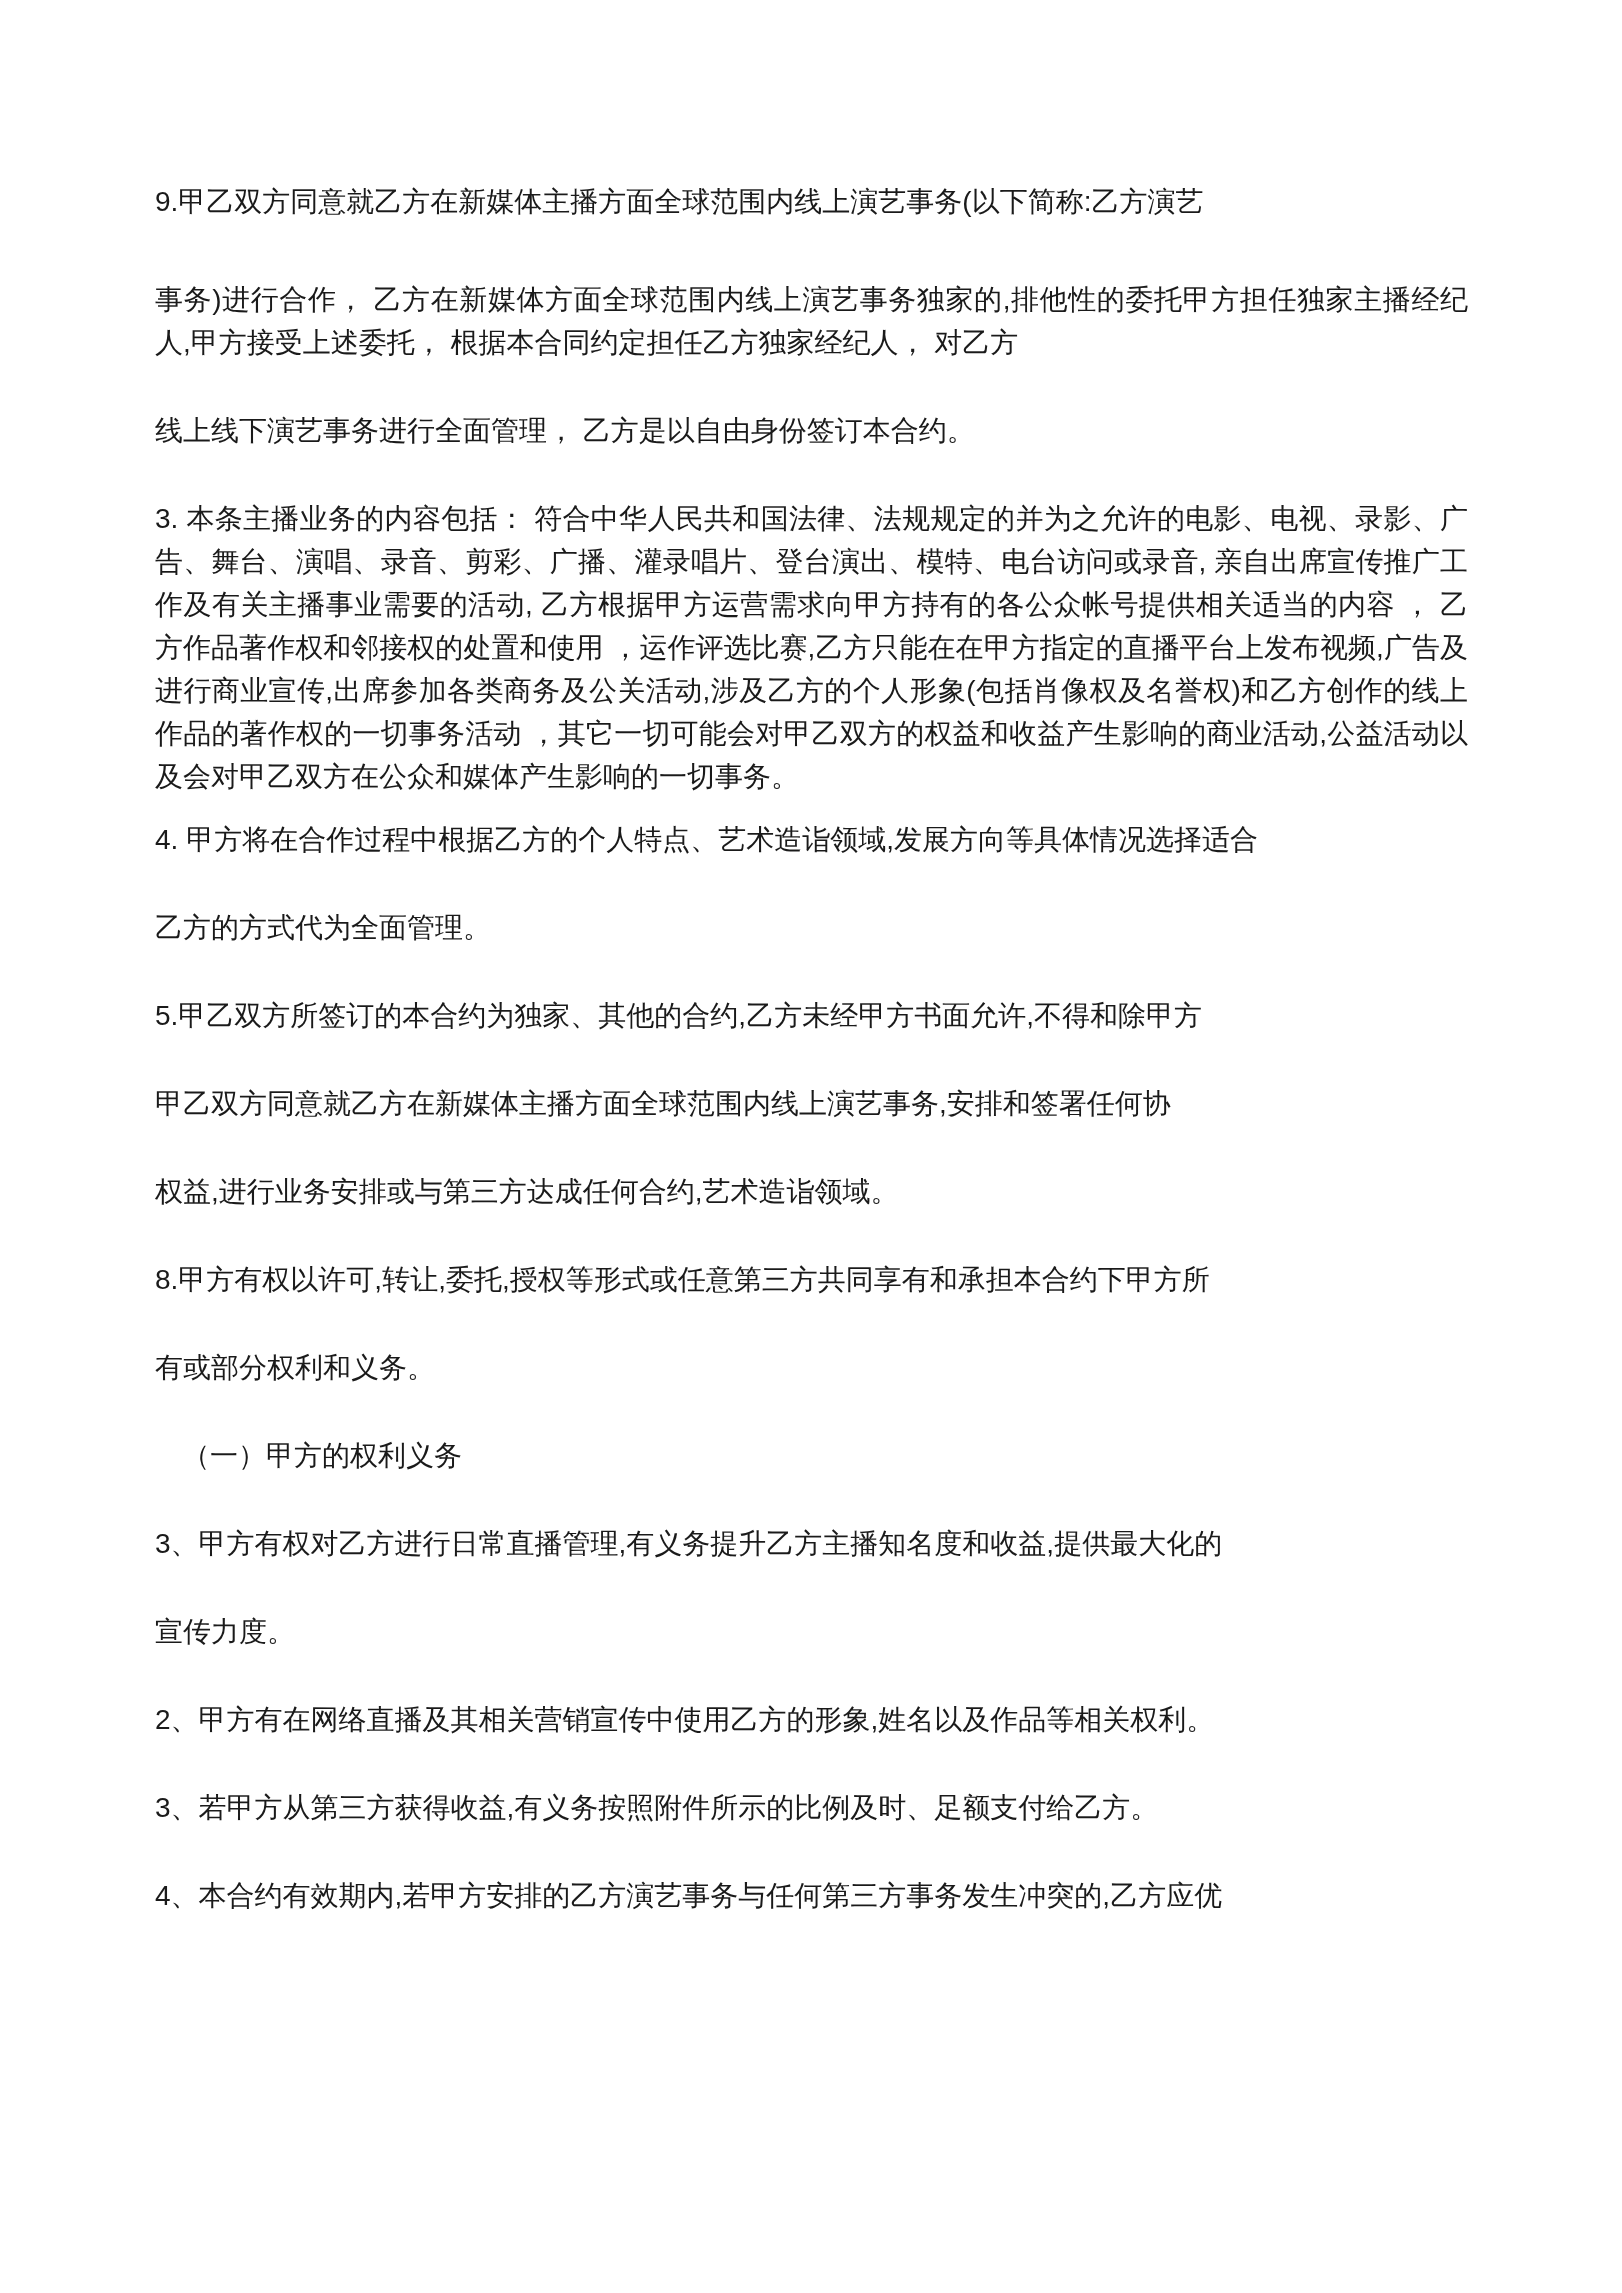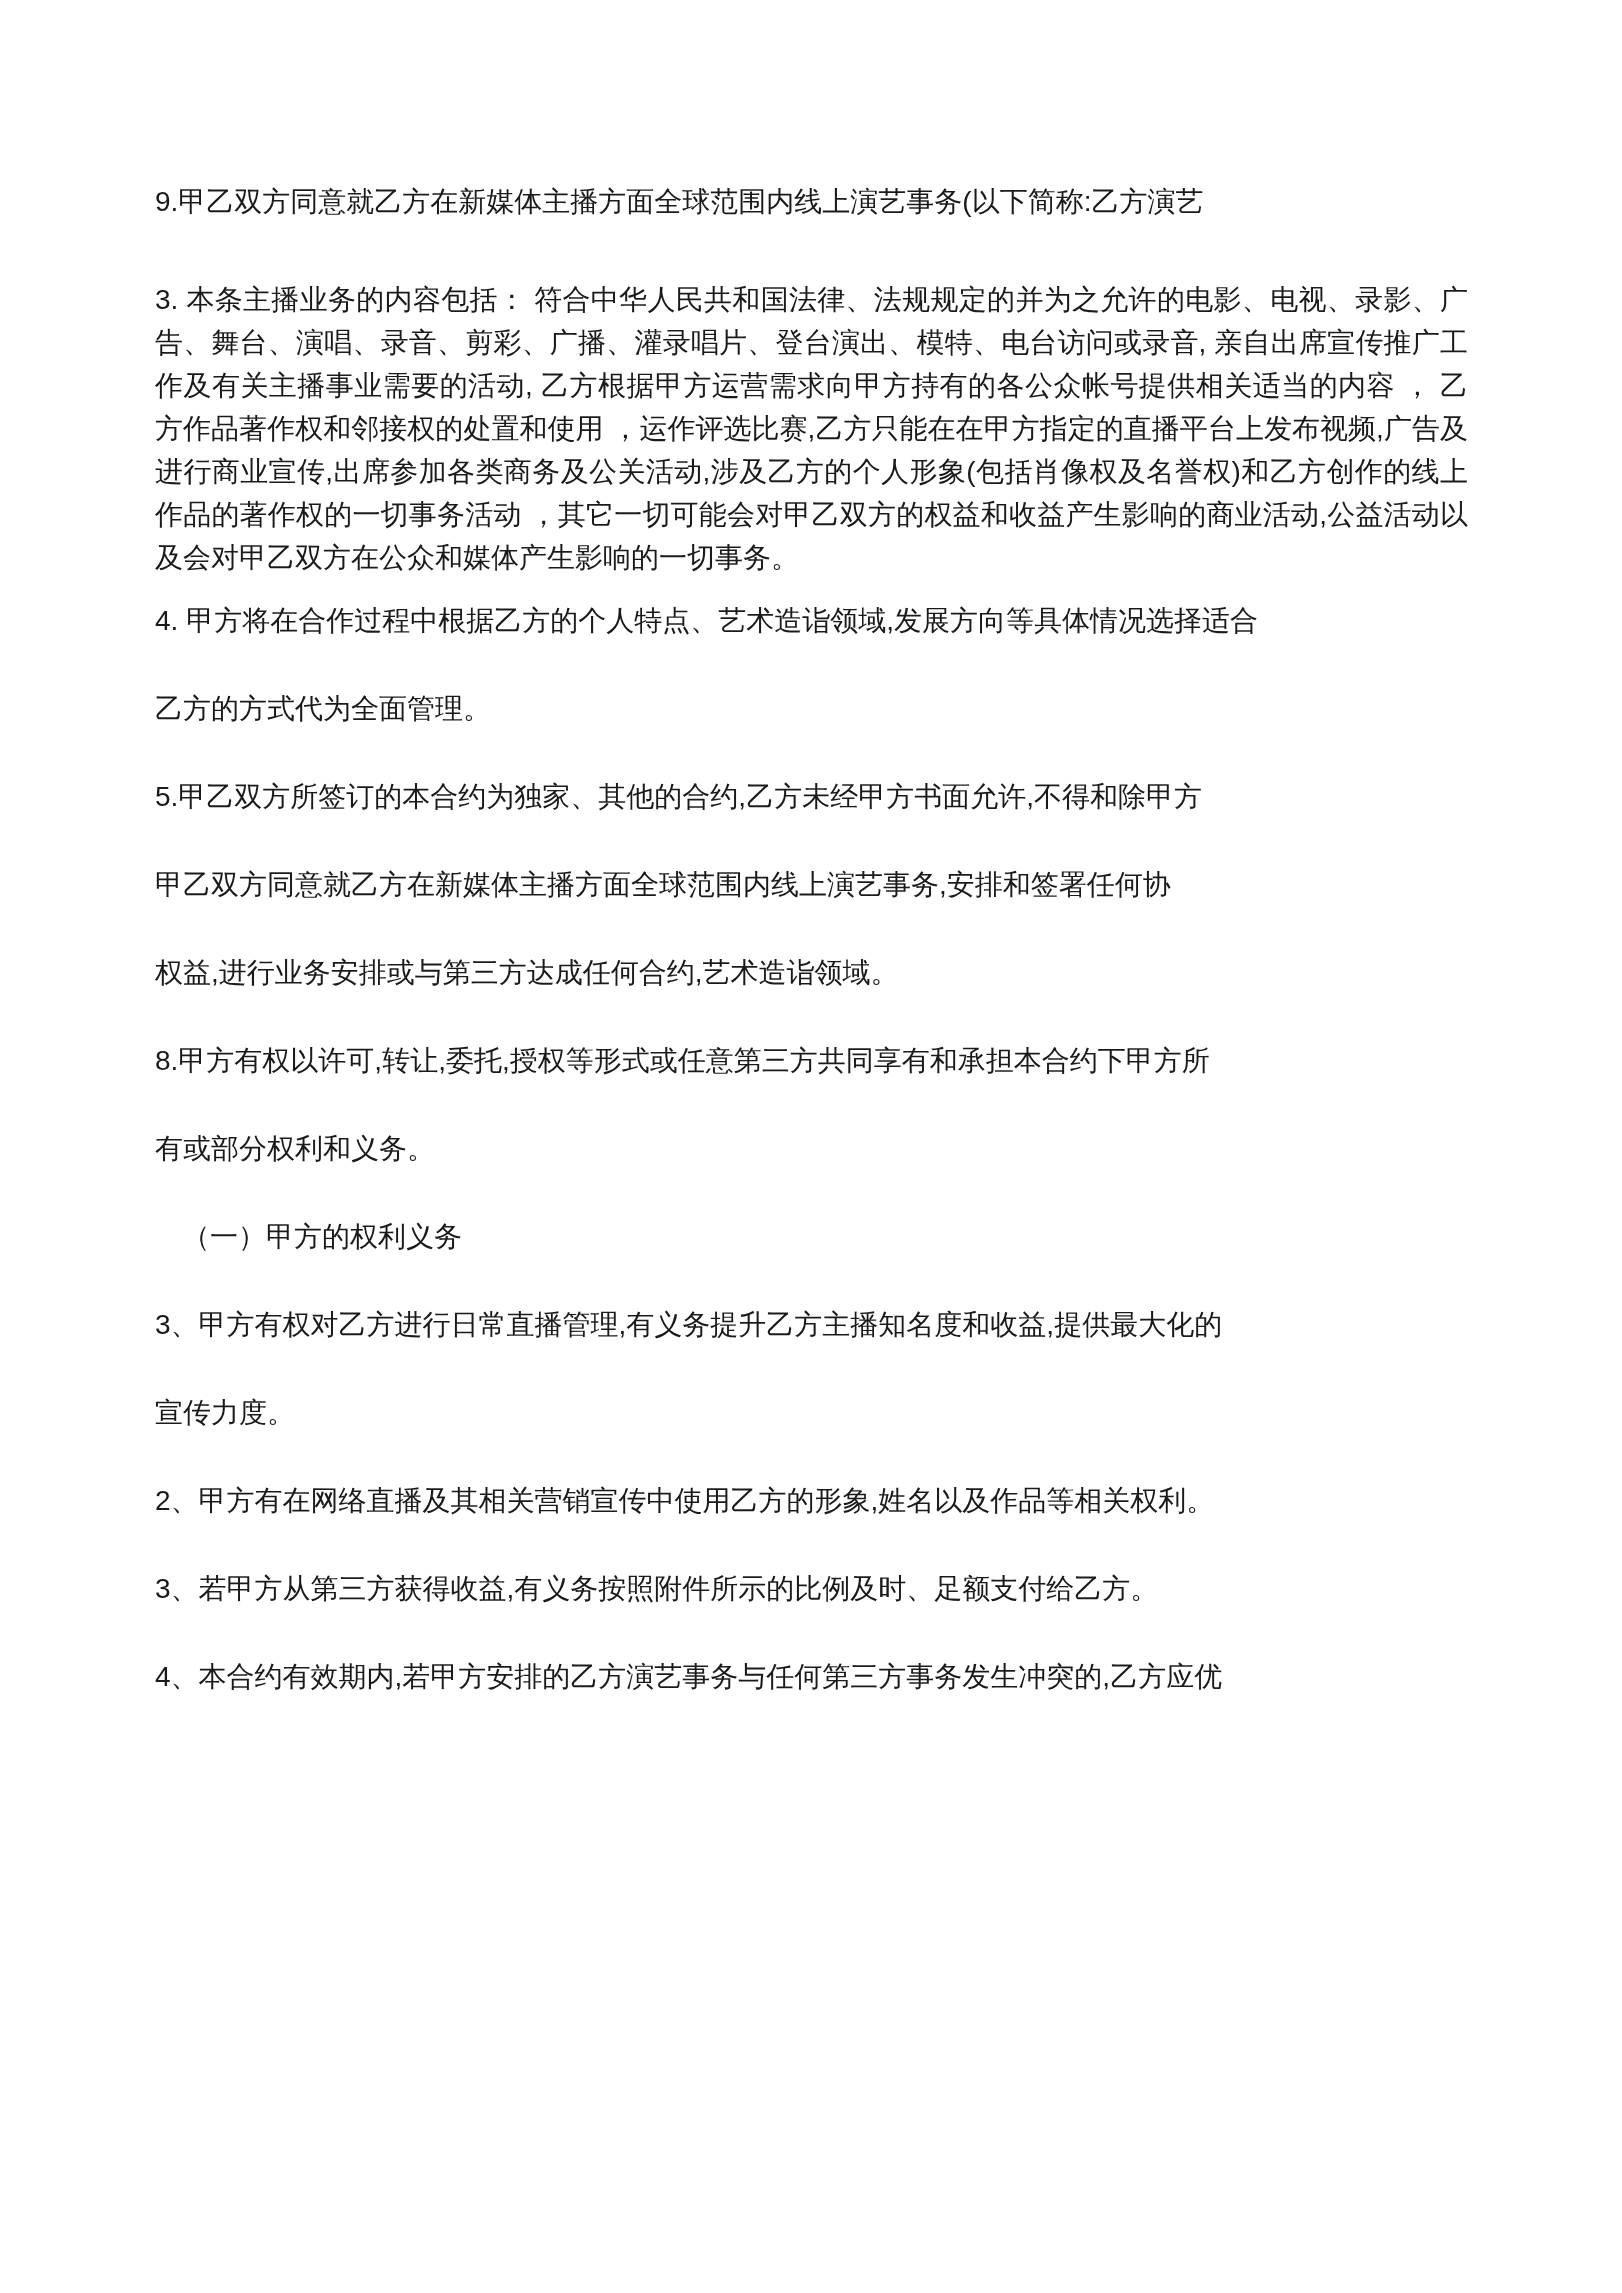--- a/index.html
+++ b/index.html
@@ -41,21 +41,23 @@
     padding-left: 27px;
   }
 </style>
 </head>
 <body>
 
 <div class="page">
 
   <p class="para p-first">9.甲乙双方同意就乙方在新媒体主播方面全球范围内线上演艺事务(以下简称:乙方演艺</p>
 
+  <p class="para">事务)进行合作， 乙方在新媒体方面全球范围内线上演艺事务独家的,排他性的委托甲方担任独家主播经纪人,甲方接受上述委托， 根据本合同约定担任乙方独家经纪人， 对乙方</p>
 
+  <p class="para">线上线下演艺事务进行全面管理， 乙方是以自由身份签订本合约。</p>
 
   <p class="para p-dense">3. 本条主播业务的内容包括： 符合中华人民共和国法律、法规规定的并为之允许的电影、电视、录影、广告、舞台、演唱、录音、剪彩、广播、灌录唱片、登台演出、模特、电台访问或录音, 亲自出席宣传推广工作及有关主播事业需要的活动, 乙方根据甲方运营需求向甲方持有的各公众帐号提供相关适当的内容 ， 乙方作品著作权和邻接权的处置和使用 ，运作评选比赛,乙方只能在在甲方指定的直播平台上发布视频,广告及进行商业宣传,出席参加各类商务及公关活动,涉及乙方的个人形象(包括肖像权及名誉权)和乙方创作的线上作品的著作权的一切事务活动 ，其它一切可能会对甲乙双方的权益和收益产生影响的商业活动,公益活动以及会对甲乙双方在公众和媒体产生影响的一切事务。</p>
 
   <p class="para">4. 甲方将在合作过程中根据乙方的个人特点、艺术造诣领域,发展方向等具体情况选择适合</p>
 
   <p class="para">乙方的方式代为全面管理。</p>
 
   <p class="para">5.甲乙双方所签订的本合约为独家、其他的合约,乙方未经甲方书面允许,不得和除甲方</p>
 
   <p class="para">甲乙双方同意就乙方在新媒体主播方面全球范围内线上演艺事务,安排和签署任何协</p>

